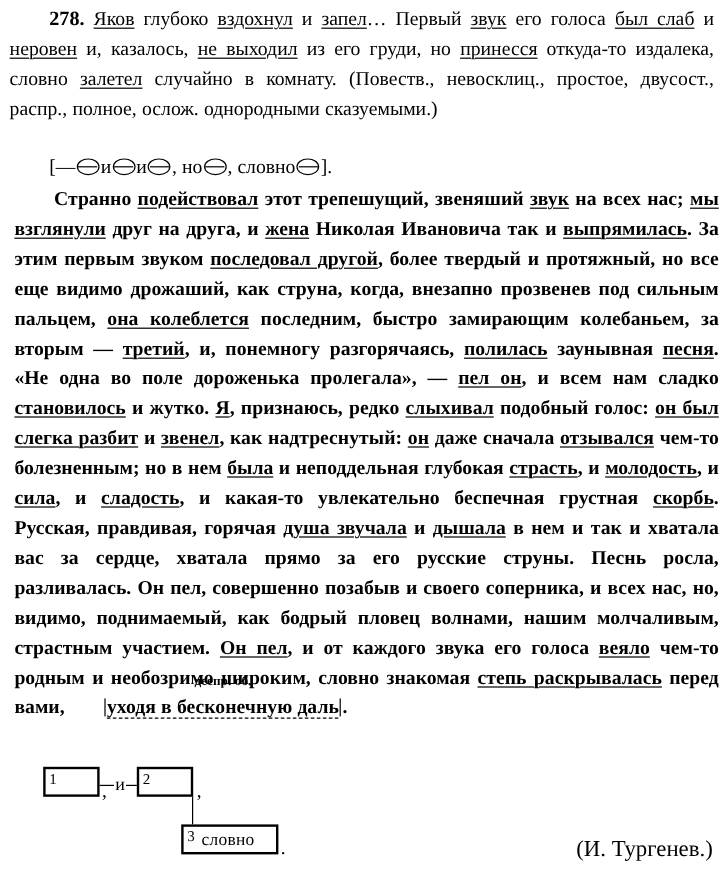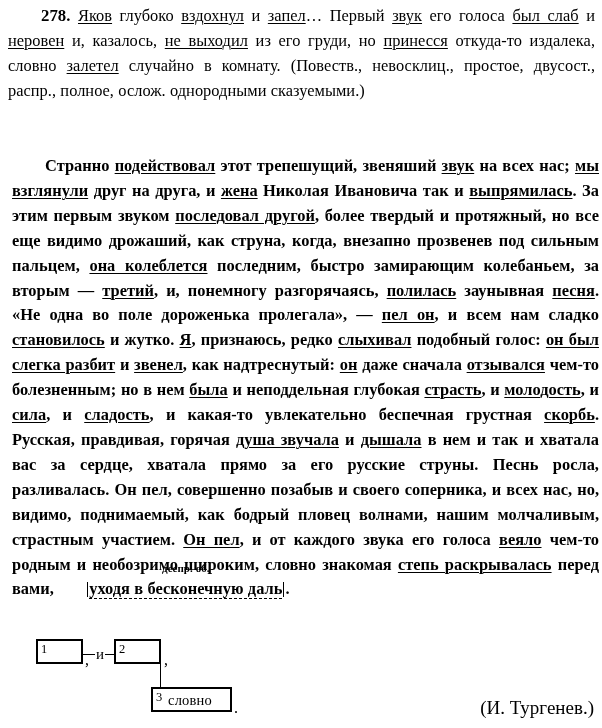--- a/index.html
+++ b/index.html
@@ -189,20 +189,25 @@
 </head>
 <body>
 
 <div class="page">
 
   <div class="para first-block">
     <span class="indent"></span><span class="exnum">278.</span>
     <span id="p1-text"><span class="u">Яков</span><span> глубоко </span><span class="u">вздохнул</span><span> и </span><span class="u">запел</span><span>… Первый </span><span class="u">звук</span><span> его голоса </span><span class="u">был слаб</span><span> и </span><span class="u">неровен</span><span> и, казалось, </span><span class="u">не выходил</span><span> из его груди, но </span><span class="u">принесся</span><span> откуда-то издалека, словно </span><span class="u">залетел</span><span> случайно в комнату. (Повеств., невосклиц., простое, двусост., распр., полное, ослож. однородными сказуемыми.)</span></span>
   </div>
 
+  <div class="scheme-line">
+    <span class="sch-indent"></span><span>[</span><span class="sch-dash">—</span><span class="sym-pred"></span><span>и</span><span class="sym-pred"></span><span>и</span><span class="sym-pred"></span><span>,</span>
+    <span>но</span><span class="sym-pred"></span><span>,</span>
+    <span>словно</span><span class="sym-pred"></span><span>]</span><span>.</span>
+  </div>
 
   <div class="para second-block">
     <span class="indent"></span><span id="p2-text"><span>Странно </span><span class="u">подействовал</span><span> этот трепешущий, звеняший </span><span class="u">звук</span><span> на всех нас; </span><span class="u">мы взглянули</span><span> друг на друга, и </span><span class="u">жена</span><span> Николая Ивановича так и </span><span class="u">выпрямилась</span><span>. За этим первым звуком </span><span class="u">последовал другой</span><span>, более твердый и протяжный, но все еще видимо дрожаший, как струна, когда, внезапно прозвенев под сильным пальцем, </span><span class="u">она колеблется</span><span> последним, быстро замирающим колебаньем, за вторым — </span><span class="u">третий</span><span>, и, понемногу разгорячаясь, </span><span class="u">полилась</span><span> заунывная </span><span class="u">песня</span><span>. «Не одна во поле дороженька пролегала», — </span><span class="u">пел он</span><span>, и всем нам сладко </span><span class="u">становилось</span><span> и жутко. </span><span class="u">Я</span><span>, признаюсь, редко </span><span class="u">слыхивал</span><span> подобный голос: </span><span class="u">он был слегка разбит</span><span> и </span><span class="u">звенел</span><span>, как надтреснутый: </span><span class="u">он</span><span> даже сначала </span><span class="u">отзывался</span><span> чем-то болезненным; но в нем </span><span class="u">была</span><span> и неподдельная глубокая </span><span class="u">страсть</span><span>, и </span><span class="u">молодость</span><span>, и </span><span class="u">сила</span><span>, и </span><span class="u">сладость</span><span>, и какая-то увлекательно беспечная грустная </span><span class="u">скорбь</span><span>. Русская, правдивая, горячая </span><span class="u">душа звучала</span><span> и </span><span class="u">дышала</span><span> в нем и так и хватала вас за сердце, хватала прямо за его русские струны. Песнь росла, разливалась. Он пел, совершенно позабыв и своего соперника, и всех нас, но, видимо, поднимаемый, как бодрый пловец волнами, нашим молчаливым, страстным участием. </span><span class="u">Он пел</span><span>, и от каждого звука его голоса </span><span class="u">веяло</span><span> чем-то родным и необозримо широким, словно знакомая </span><span class="u">степь раскрывалась</span><span> перед вами, </span></span><span class="dpr-wrap"><span class="dpr-label">деепр. об.</span><span class="dpr-bar"></span><span class="dpr-phrase">уходя в бесконечную даль</span><span class="dpr-bar"></span></span><span>.</span>
   </div>
 
   <div class="box-scheme">
 
     <div class="connector-h" style="left:70px; top:24px; width:45px;"></div>
 
     <div class="sbox" style="left:36px; top:9px; width:47px; height:25px;">

